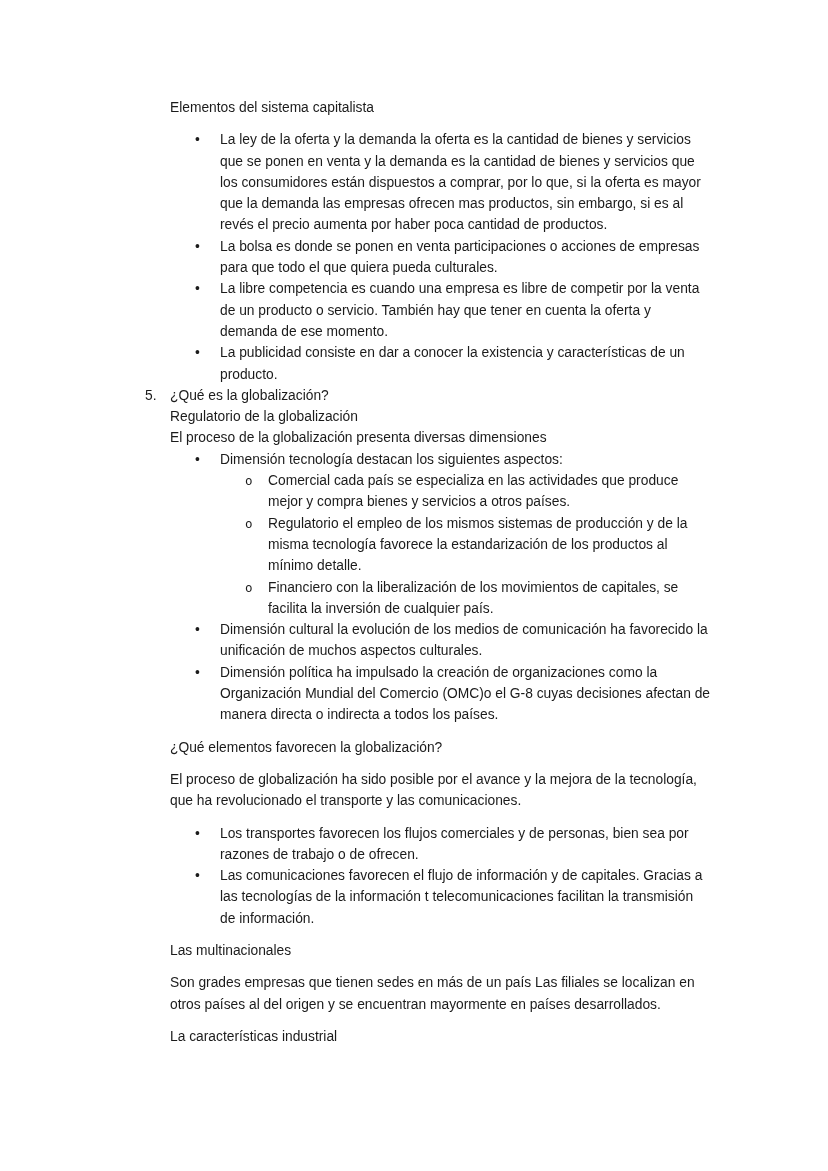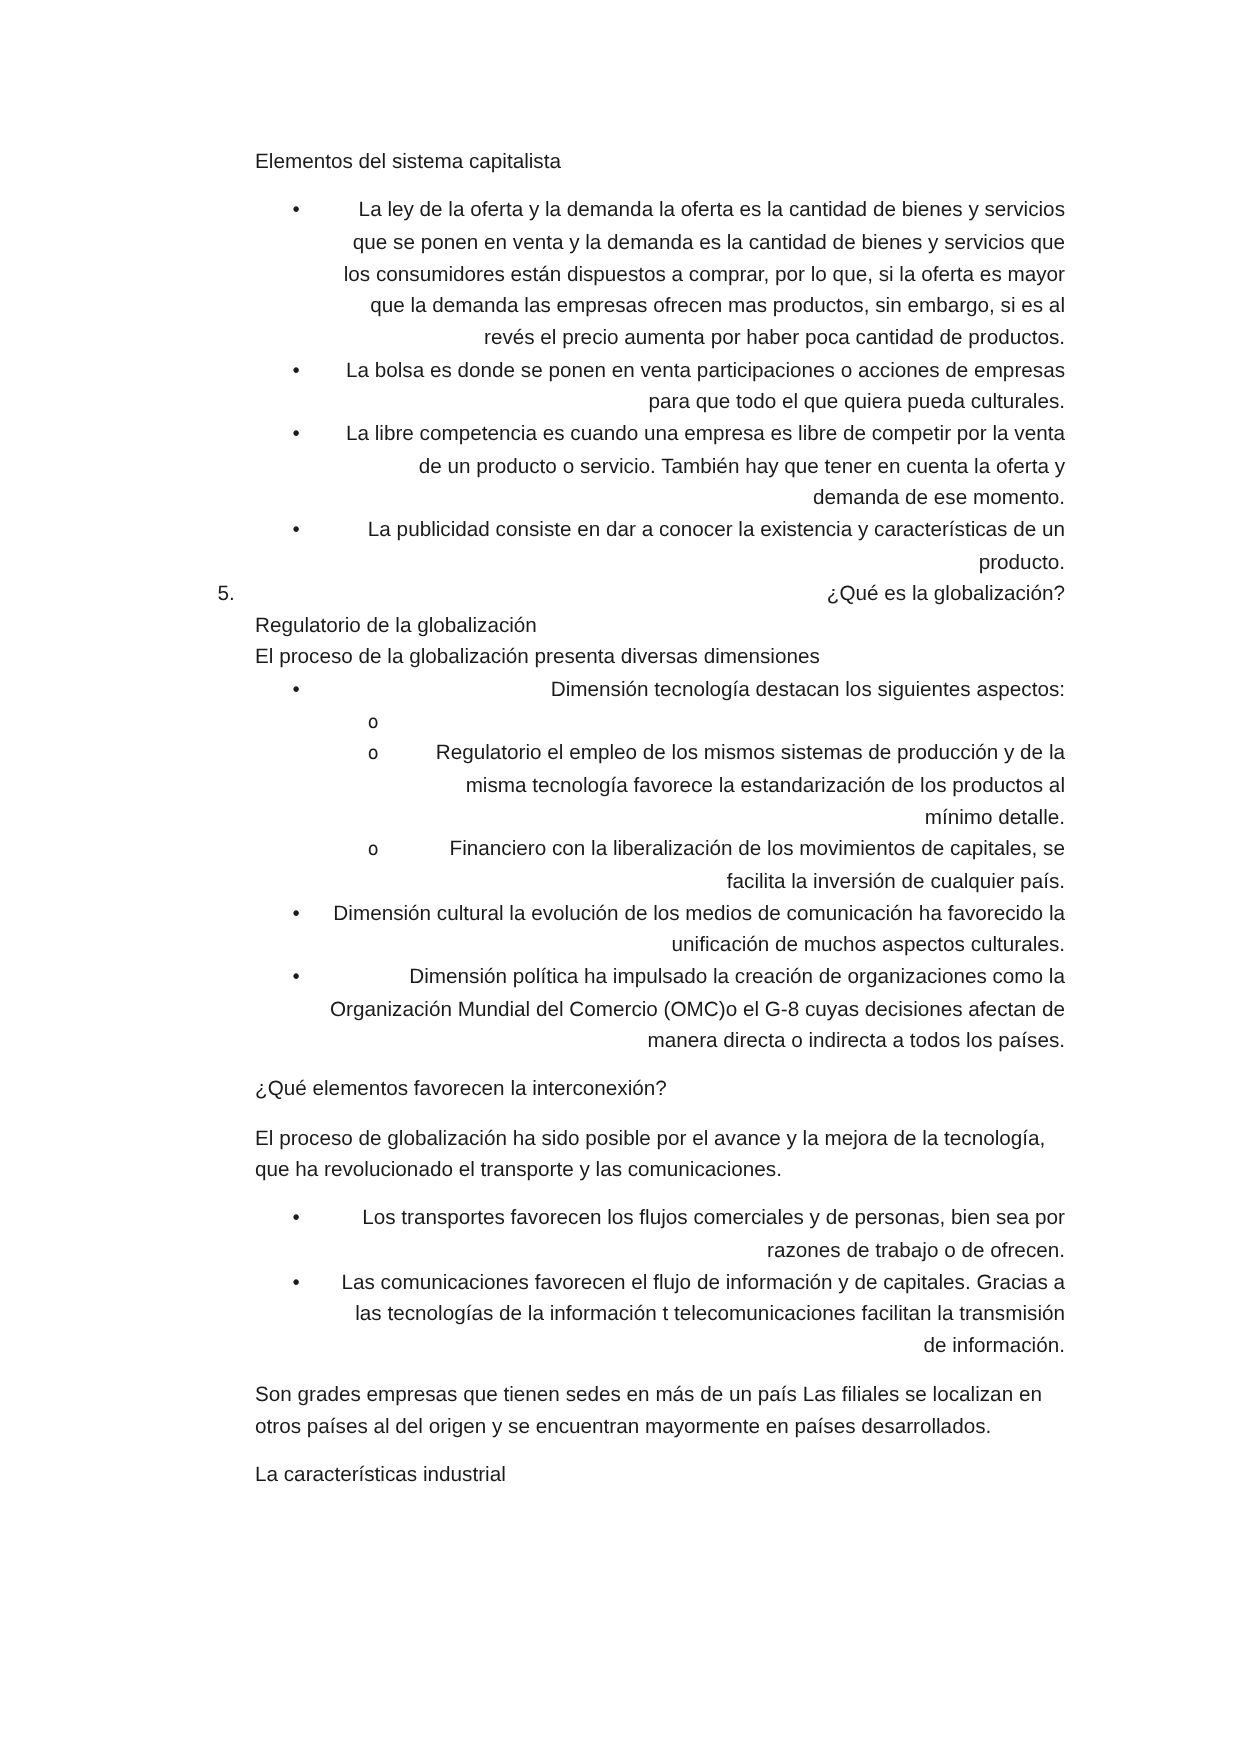--- a/index.html
+++ b/index.html
@@ -14,21 +14,21 @@
     font-family: "Liberation Sans", sans-serif;
     font-size: 13.8px;
     line-height: 21.3px;
     color: #1b1b1b;
     overflow: hidden;
   }
   p { margin: 0; }
   .spaced { margin-bottom: 11px; }
   .row { display: flex; align-items: flex-start; }
   .row .marker { flex: 0 0 auto; }
-  .row .text { flex: 1 1 auto; text-align: right; }
+  .row .text { flex: 1 1 auto; }
   
   .l1 { padding-left: 25px; }
   .l1 .marker { width: 25px; }
   
   .l2 { padding-left: 75px; }
   .l2 .marker { width: 23px; font-family: "DejaVu Sans Mono", monospace; font-size: 12.5px; }
   
   .numbered { margin-left: -25px; }
   .numbered .marker { width: 25px; }
 </style>
@@ -63,46 +63,48 @@
 
   <p>Regulatorio de la globalización</p>
   <p>El proceso de la globalización presenta diversas dimensiones</p>
 
   <div class="row l1">
     <span class="marker">•</span>
     <p class="text">Dimensión tecnología destacan los siguientes aspectos:</p>
   </div>
   <div class="row l2">
     <span class="marker">o</span>
+    <p class="text">Comercial cada país se especializa en las actividades que produce mejor y compra bienes y servicios a otros países.</p>
   </div>
   <div class="row l2">
     <span class="marker">o</span>
     <p class="text">Regulatorio el empleo de los mismos sistemas de producción y de la misma tecnología favorece la estandarización de los productos al mínimo detalle.</p>
   </div>
   <div class="row l2">
     <span class="marker">o</span>
     <p class="text">Financiero con la liberalización de los movimientos de capitales, se facilita la inversión de cualquier país.</p>
   </div>
   <div class="row l1">
     <span class="marker">•</span>
     <p class="text">Dimensión cultural la evolución de los medios de comunicación ha favorecido la unificación de muchos aspectos culturales.</p>
   </div>
   <div class="row l1 spaced">
     <span class="marker">•</span>
     <p class="text">Dimensión política ha impulsado la creación de organizaciones como la Organización Mundial del Comercio (OMC)o el G-8 cuyas decisiones afectan de manera directa o indirecta a todos los países.</p>
   </div>
 
-  <p class="spaced">¿Qué elementos favorecen la interconexión?</p>
+  <p class="spaced">¿Qué elementos favorecen la globalización?</p>
   <p class="spaced">El proceso de globalización ha sido posible por el avance y la mejora de la tecnología, que ha revolucionado el transporte y las comunicaciones.</p>
 
   <div class="row l1">
     <span class="marker">•</span>
     <p class="text">Los transportes favorecen los flujos comerciales y de personas, bien sea por razones de trabajo o de ofrecen.</p>
   </div>
   <div class="row l1 spaced">
     <span class="marker">•</span>
     <p class="text">Las comunicaciones favorecen el flujo de información y de capitales. Gracias a las tecnologías de la información t telecomunicaciones facilitan la transmisión de información.</p>
   </div>
 
+  <p class="spaced">Las multinacionales</p>
   <p class="spaced">Son grades empresas que tienen sedes en más de un país Las filiales se localizan en otros países al del origen y se encuentran mayormente en países desarrollados.</p>
   <p>La características industrial</p>
 
 </div>
 
 </body></html>

